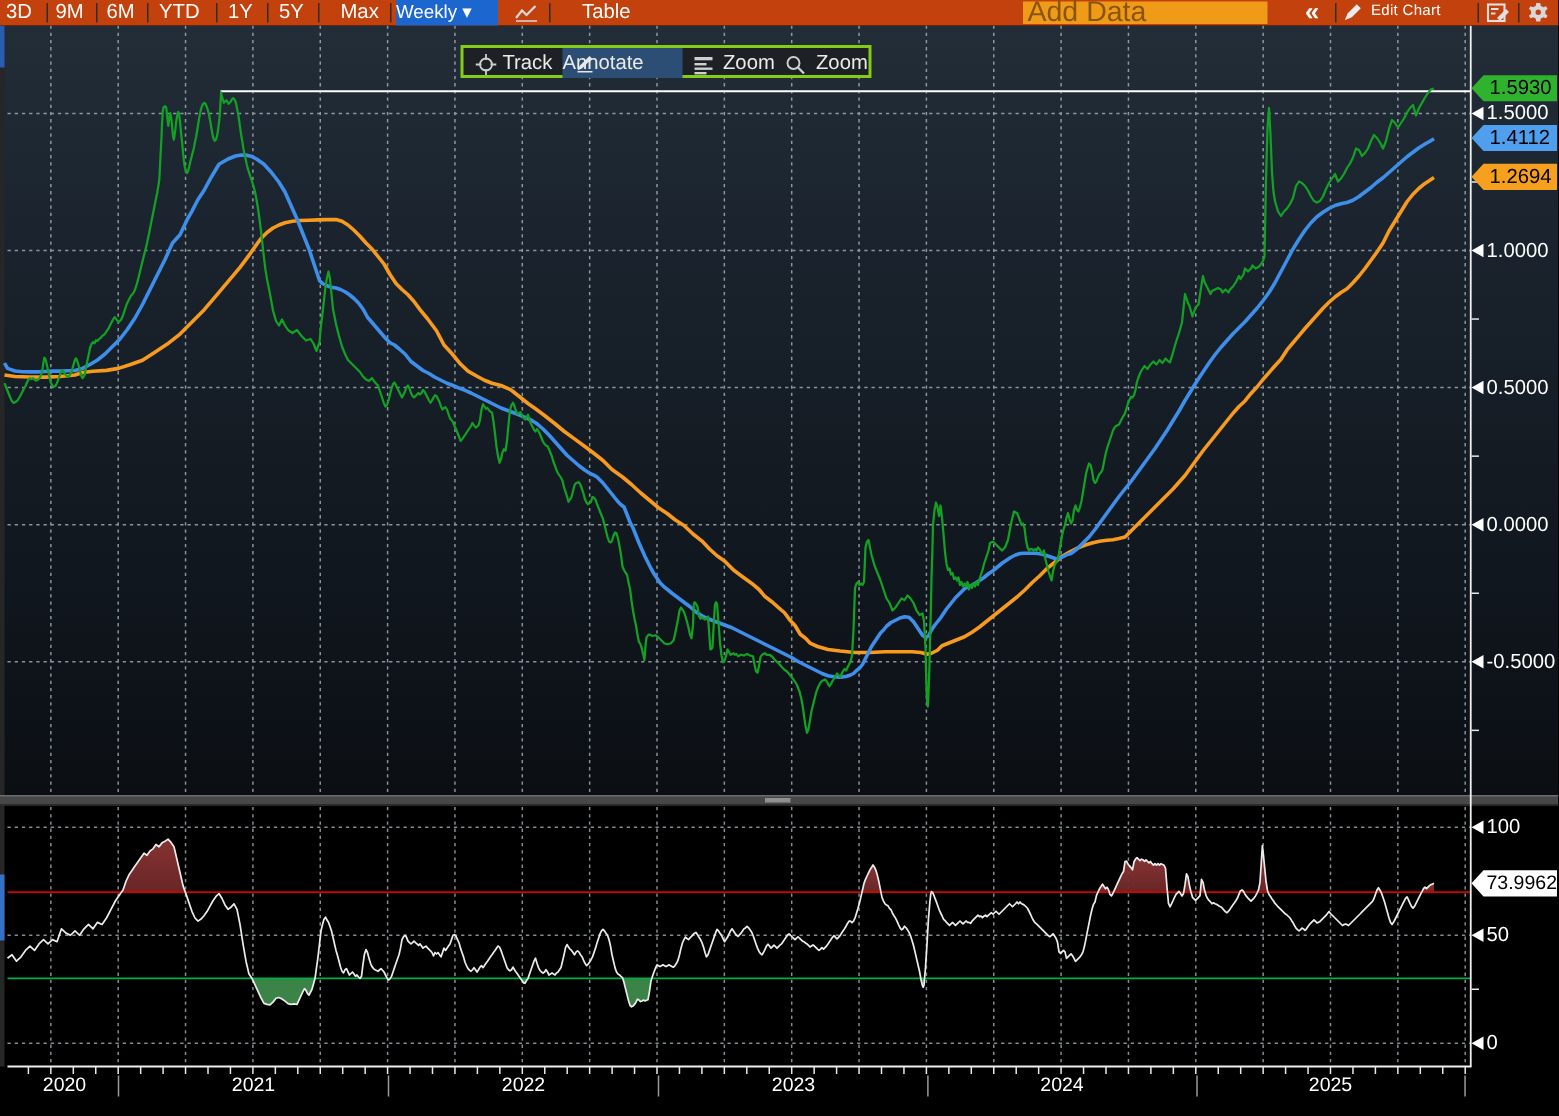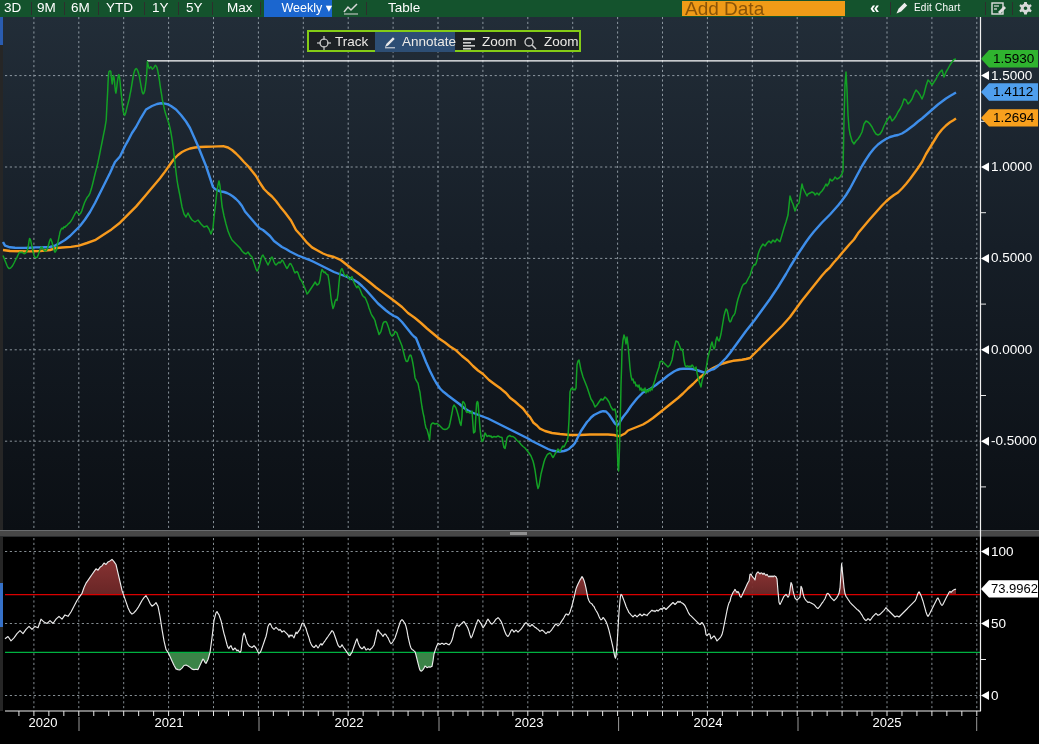--- a/index.html
+++ b/index.html
@@ -1,19 +1,19 @@
 <!DOCTYPE html>
 <html><head><meta charset="utf-8"><style>
 *{margin:0;padding:0;box-sizing:border-box}
 body{width:1039px;height:744px;background:#000;font-family:"Liberation Sans",sans-serif;overflow:hidden}
 #app{position:relative;width:1039px;height:744px;background:#000}
-#topbar{position:absolute;left:0;top:0;width:1039px;height:17px;background:#14532d;color:#fff;font-size:13px;white-space:nowrap}
+#topbar{position:absolute;left:0;top:0;width:1039px;height:17px;background:#c2410c;color:#fff;font-size:13px;white-space:nowrap}
 .mi{position:absolute;top:0;height:17px;line-height:16px;color:#fff;font-size:13.5px}
 .sep{position:absolute;top:2px;height:13px;width:1px;background:#2e2e2e}
-#weekly{position:absolute;left:264px;top:0;width:68px;height:17px;background:#1b66cf;color:#fff;line-height:16px;text-align:right;font-size:12.5px}
+#weekly{position:absolute;left:264px;top:0;width:68px;height:17px;background:#1b66cf;color:#fff;line-height:16px;text-align:left;font-size:12.5px}
 #adddata{position:absolute;left:682px;top:1px;width:163px;height:15px;background:#f09b17;color:#8a5408;font-size:19px;line-height:15px;padding-left:3px}
 #toolbar{position:absolute;left:307px;top:30px;width:274px;height:22px;background:#1d2125;border:2px solid #84cc16;color:#eceae6;font-size:13.5px}
 .tbtn{position:absolute;top:1px;height:18px;line-height:18px;color:#eceae6}
 #annotate{position:absolute;left:66px;top:0;width:80px;height:20px;background:#2d4e74;line-height:20px}
 #legend1{position:absolute;left:10px;top:507px;width:496px;height:21px;background:#0d0d0d;color:#fff;font-size:13px;line-height:21px}
 #legend2{position:absolute;left:8px;top:677px;width:210px;height:26px;background:#0d0d0d;color:#fff;font-size:13.2px;letter-spacing:0.2px;line-height:26px}
 .sw{display:inline-block;width:12px;height:12px;vertical-align:-1px;margin-right:5px}
 </style></head><body>
 <div id="app">
 <svg width="1039" height="727" viewBox="0 17 1039 727" style="position:absolute;left:0;top:17px">
@@ -276,21 +276,21 @@
         <circle cx="7" cy="7" r="4" fill="none" stroke="#cfcfcf" stroke-width="1.2"></circle>
         <line x1="7" y1="0" x2="7" y2="4" stroke="#cfcfcf" stroke-width="1.2"></line>
         <line x1="7" y1="10" x2="7" y2="14" stroke="#cfcfcf" stroke-width="1.2"></line>
         <line x1="0" y1="7" x2="4" y2="7" stroke="#cfcfcf" stroke-width="1.2"></line>
         <line x1="10" y1="7" x2="14" y2="7" stroke="#cfcfcf" stroke-width="1.2"></line>
       </svg>
   <div class="tbtn" style="left:26px">Track</div>
   <div id="annotate"><svg style="position:absolute;left:8px;top:3px" width="14" height="14" viewBox="0 0 14 14">
           <path d="M2 12 L3.5 8.8 L10 2.3 L11.7 4 L5.2 10.5 Z" fill="#e8e8e8"></path>
           <line x1="2" y1="12.8" x2="12" y2="12.8" stroke="#e8e8e8" stroke-width="1"></line>
-        </svg><span style="margin-left:27px">Annotate</span></div>
+        </svg><span style="">Annotate</span></div>
   <div style="position:absolute;left:153px;top:4px;width:14px;height:14px"><svg width="14" height="14" viewBox="0 0 14 14">
           <rect x="1" y="2" width="12" height="2.2" fill="#cfcfcf"></rect>
           <rect x="1" y="6" width="8" height="1.6" fill="#cfcfcf"></rect>
           <rect x="1" y="9" width="12" height="1.6" fill="#cfcfcf"></rect>
           <rect x="1" y="12" width="8" height="1.6" fill="#cfcfcf"></rect>
         </svg></div>
   <div class="tbtn" style="left:173px">Zoom</div>
   <svg style="position:absolute;left:214px;top:4px" width="14" height="14" viewBox="0 0 14 14">
         <circle cx="6" cy="6" r="4" fill="none" stroke="#cfcfcf" stroke-width="1.3"></circle>
         <line x1="9" y1="9" x2="13" y2="13" stroke="#cfcfcf" stroke-width="1.5"></line>

